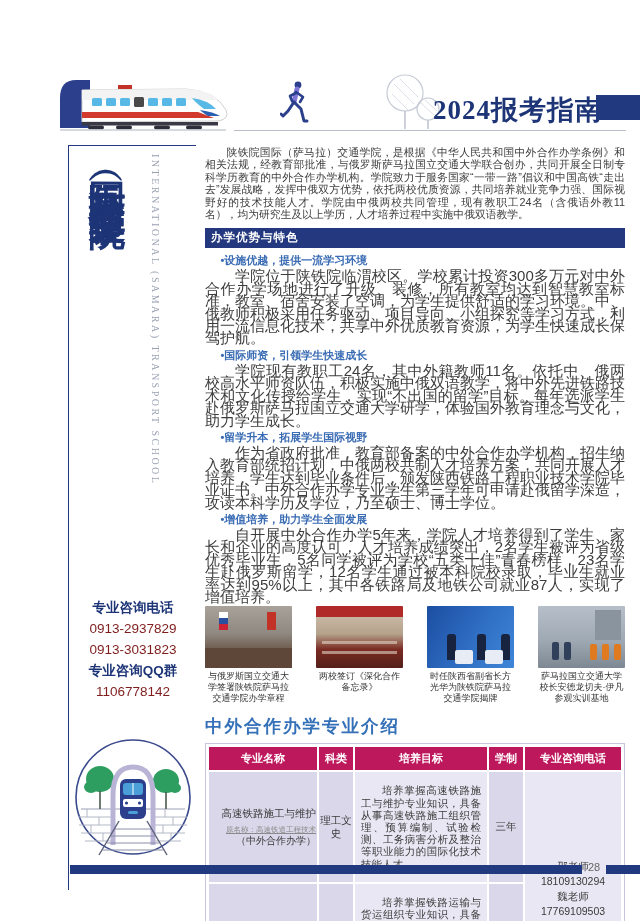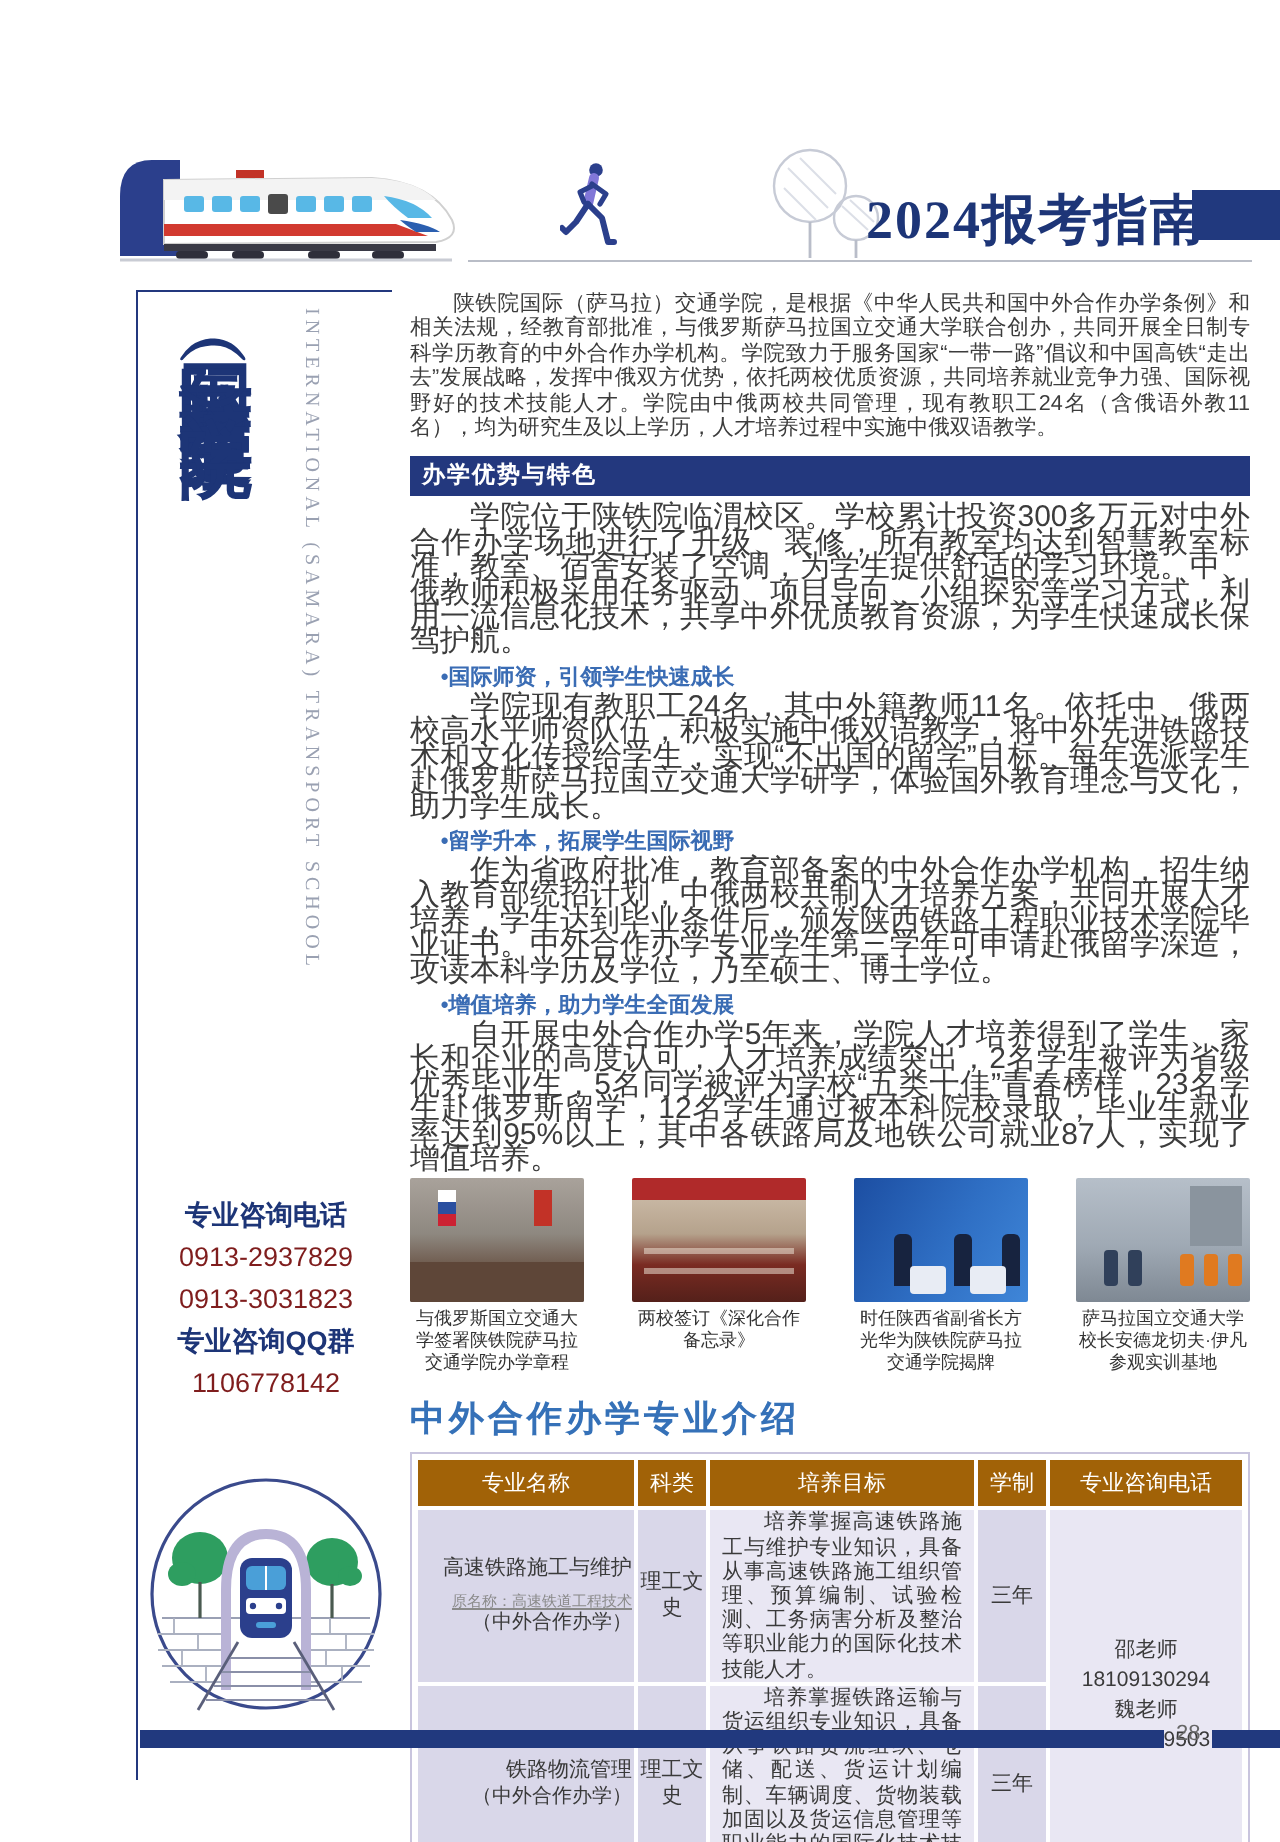--- a/index.html
+++ b/index.html
@@ -52,27 +52,27 @@
   .photo3 .row{position:absolute;left:6px;right:6px;height:3px;background:#e9dfd2;opacity:.55;}
   .photo4{background:linear-gradient(180deg,#b6bfc9 0%,#9fa9b4 55%,#7e8893 100%);}
   .photo4 .bld{position:absolute;right:4px;top:4px;width:26px;height:30px;background:#8a949e;}
   .photo4 .worker{position:absolute;bottom:8px;width:7px;height:16px;background:#e07a20;border-radius:2px;}
   .photo4 .man{position:absolute;bottom:8px;width:7px;height:18px;background:#30405a;border-radius:2px;}
   .photo-cap{margin-top:3px;font-size:9px;line-height:11px;text-align:center;color:#333;}
 
   .majors-title{margin:10px 0 5px 0;font-size:17.5px;font-weight:bold;color:#3571b8;letter-spacing:2px;}
   .table-wrap{border:1px solid #c9c5de;padding:1px;}
   table.majors{width:100%;border-collapse:separate;border-spacing:2.5px;table-layout:fixed;}
-  table.majors th{background:#a16207;color:#fff;font-size:11px;font-weight:normal;padding:4px 2px;}
+  table.majors th{background:#be185d;color:#fff;font-size:11px;font-weight:bold;padding:4px 2px;}
   table.majors td{vertical-align:middle;font-size:10.5px;color:#3a3a3a;}
   td.c-name{background:#d9d7e9;text-align:right;width:104px;line-height:13px;}
   td.c-name .note{display:block;font-size:7.5px;color:#8a8a8a;line-height:9px;}
   td.c-name .sub{display:block;font-size:10px;}
   td.c-kelei{background:#d9d7e9;text-align:center;width:30px;line-height:13px;}
-  td.c-goal{background:#e9e7f3;text-align:justify;padding:0 6px;font-size:10.2px;line-height:12.2px;text-indent:2em;}
+  td.c-goal{background:#e9e7f3;text-align:justify;padding:12px 6px;font-size:10.2px;line-height:12.2px;text-indent:2em;}
   td.c-year{background:#d9d7e9;text-align:center;width:30px;}
   td.c-phone{background:#e9e7f3;text-align:center;width:92px;line-height:15px;font-size:10.5px;color:#444;}
   .note{margin:5px 0 0 0;font-size:9.5px;color:#444;text-decoration:underline;}
 
   
   .footer-bar{position:absolute;left:70px;top:865px;width:512px;height:9px;background:#21397e;}
   .page-num{position:absolute;left:588px;top:861px;font-size:11px;color:#666;}
   .footer-bar2{position:absolute;left:606px;top:865px;width:34px;height:9px;background:#21397e;}
 </style>
 </head>
@@ -181,20 +181,21 @@
       <line x1="34" y1="110" x2="86" y2="110"></line>
         <line x1="30" y1="117" x2="90" y2="117"></line>
     </g>
   </svg>
 
   <div class="main">
     <p class="intro">陕铁院国际（萨马拉）交通学院，是根据《中华人民共和国中外合作办学条例》和相关法规，经教育部批准，与俄罗斯萨马拉国立交通大学联合创办，共同开展全日制专科学历教育的中外合作办学机构。学院致力于服务国家“一带一路”倡议和中国高铁“走出去”发展战略，发挥中俄双方优势，依托两校优质资源，共同培养就业竞争力强、国际视野好的技术技能人才。学院由中俄两校共同管理，现有教职工24名（含俄语外教11名），均为研究生及以上学历，人才培养过程中实施中俄双语教学。</p>
 
     <div class="section-bar">办学优势与特色</div>
 
+    <h4 class="feat-title">•设施优越，提供一流学习环境</h4>
     <p class="feat-body">学院位于陕铁院临渭校区。学校累计投资300多万元对中外合作办学场地进行了升级、装修，所有教室均达到智慧教室标准，教室、宿舍安装了空调，为学生提供舒适的学习环境。中、俄教师积极采用任务驱动、项目导向、小组探究等学习方式，利用一流信息化技术，共享中外优质教育资源，为学生快速成长保驾护航。</p>
     <h4 class="feat-title">•国际师资，引领学生快速成长</h4>
     <p class="feat-body">学院现有教职工24名，其中外籍教师11名。依托中、俄两校高水平师资队伍，积极实施中俄双语教学，将中外先进铁路技术和文化传授给学生，实现“不出国的留学”目标。每年选派学生赴俄罗斯萨马拉国立交通大学研学，体验国外教育理念与文化，助力学生成长。</p>
     <h4 class="feat-title">•留学升本，拓展学生国际视野</h4>
     <p class="feat-body">作为省政府批准，教育部备案的中外合作办学机构，招生纳入教育部统招计划，中俄两校共制人才培养方案，共同开展人才培养，学生达到毕业条件后，颁发陕西铁路工程职业技术学院毕业证书。中外合作办学专业学生第三学年可申请赴俄留学深造，攻读本科学历及学位，乃至硕士、博士学位。</p>
     <h4 class="feat-title">•增值培养，助力学生全面发展</h4>
     <p class="feat-body">自开展中外合作办学5年来，学院人才培养得到了学生、家长和企业的高度认可，人才培养成绩突出，2名学生被评为省级优秀毕业生，5名同学被评为学校“五类十佳”青春榜样，23名学生赴俄罗斯留学，12名学生通过被本科院校录取，毕业生就业率达到95%以上，其中各铁路局及地铁公司就业87人，实现了增值培养。</p>
 
     <div class="photos-row">
       <figure>

